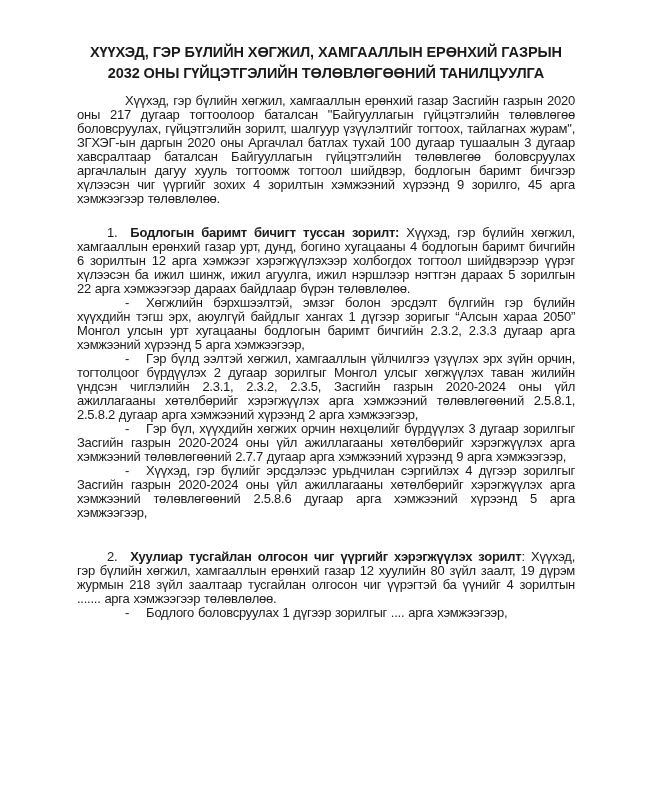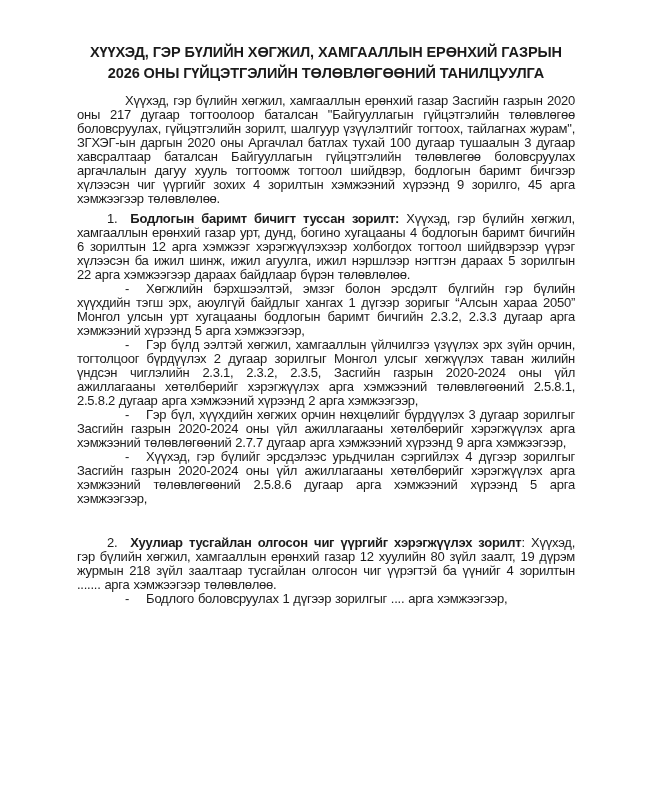--- a/index.html
+++ b/index.html
@@ -32,36 +32,36 @@
   .para {
     font-size: 13px;
     line-height: 14px;
     text-align: justify;
     margin: 0;
     letter-spacing: -0.25px;
     word-spacing: 0.5px;
   }
   .para.indent { text-indent: 48px; }
   .para.numbered { text-indent: 30px; }
-  .para.sec1 { margin-top: 6px; }
+  .para.sec1 { margin-top: 20px; }
   .para.sec2 { margin-top: 30px; }
   .num { padding-right: 13px; }
   .heading { font-weight: bold; }
   .bullet-list { margin: 0; padding: 0; }
   .para.bullet { text-indent: 48px; }
   .dash { padding-right: 17px; }
 </style>
 </head>
 <body>
 
 <div class="page">
 
   <h1 class="doc-title">
     <span>ХҮҮХЭД, ГЭР БҮЛИЙН ХӨГЖИЛ, ХАМГААЛЛЫН ЕРӨНХИЙ ГАЗРЫН</span><br>
-    <span>2026 ОНЫ ГҮЙЦЭТГЭЛИЙН ТӨЛӨВЛӨГӨӨНИЙ ТАНИЛЦУУЛГА</span>
+    <span>2032 ОНЫ ГҮЙЦЭТГЭЛИЙН ТӨЛӨВЛӨГӨӨНИЙ ТАНИЛЦУУЛГА</span>
   </h1>
 
   <p class="para indent">Хүүхэд, гэр бүлийн хөгжил, хамгааллын ерөнхий газар Засгийн газрын 2020 оны 217 дугаар тогтоолоор баталсан "Байгууллагын гүйцэтгэлийн төлөвлөгөө боловсруулах, гүйцэтгэлийн зорилт, шалгуур үзүүлэлтийг тогтоох, тайлагнах журам", ЗГХЭГ-ын даргын 2020 оны Аргачлал батлах тухай 100 дугаар тушаалын 3 дугаар хавсралтаар баталсан Байгууллагын гүйцэтгэлийн төлөвлөгөө боловсруулах аргачлалын дагуу хууль тогтоомж тогтоол шийдвэр, бодлогын баримт бичгээр хүлээсэн чиг үүргийг зохих 4 зорилтын хэмжээний хүрээнд 9 зорилго, 45 арга хэмжээгээр төлөвлөлөө.</p>
 
   <p class="para numbered sec1">
     <span class="num">1.</span><span class="heading">Бодлогын баримт бичигт туссан зорилт:</span><span> Хүүхэд, гэр бүлийн хөгжил, хамгааллын ерөнхий газар урт, дунд, богино хугацааны 4 бодлогын баримт бичгийн 6 зорилтын 12 арга хэмжээг хэрэгжүүлэхээр холбогдох тогтоол шийдвэрээр үүрэг хүлээсэн ба ижил шинж, ижил агуулга, ижил нэршлээр нэгтгэн дараах 5 зорилгын 22 арга хэмжээгээр дараах байдлаар бүрэн төлөвлөлөө.</span>
   </p>
 
   <div class="bullet-list">
 

